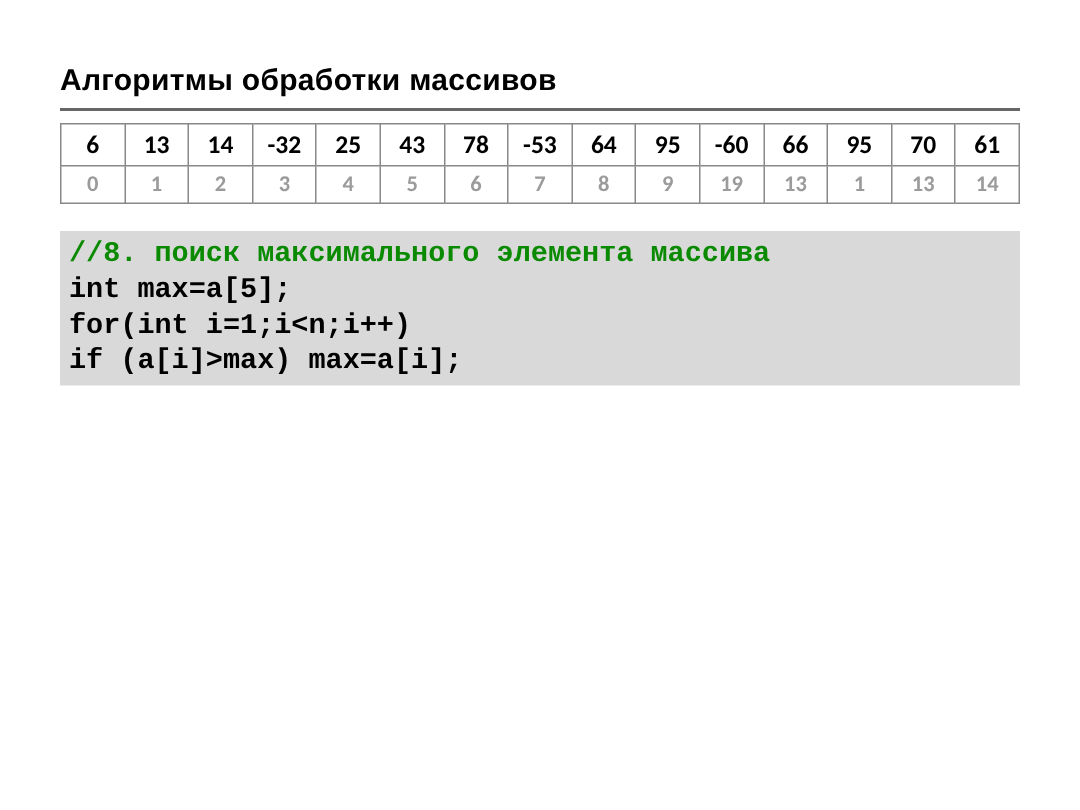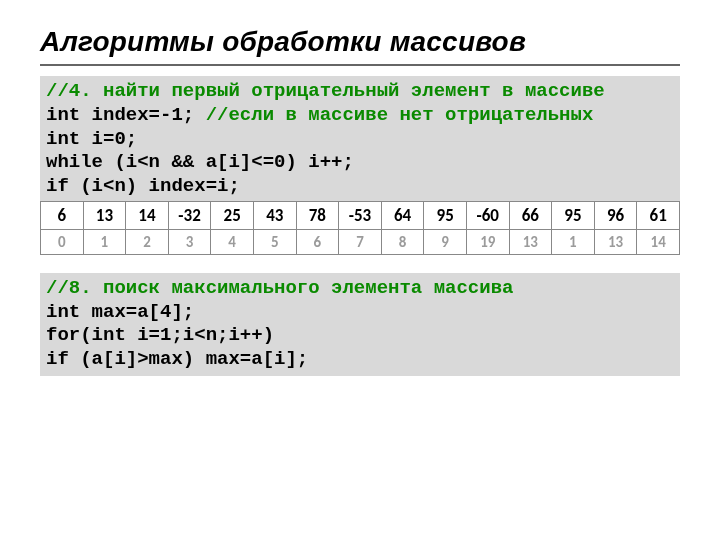--- a/index.html
+++ b/index.html
@@ -9,25 +9,24 @@
     height: 540px;
     background: #fff;
     font-family: Arial, Helvetica, sans-serif;
     color: #000;
   }
   .slide {
     box-sizing: border-box;
     padding: 26px 40px 20px 40px;
   }
   .title {
-    font-size: 28px;
+    font-size: 20px;
     font-weight: bold;
-    margin: 0 0 6px 0;
+    margin: 17px 0 6px 0;
     letter-spacing: 0.2px;
-    font-style: italic;
   }
   .hr {
     border: none;
     border-top: 2px solid #666;
     margin: 0 0 10px 0;
   }
   .codeblk {
     background: #d9d9d9;
     font-family: "Courier New", Courier, monospace;
     font-size: 19px;
@@ -64,44 +63,39 @@
   }
   .gap { height: 18px; }
 </style>
 </head>
 <body>
 
 <div class="slide">
   <h1 class="title">Алгоритмы обработки массивов</h1>
   <hr class="hr">
 
-  <div class="codeblk"><span class="cmt">//4. найти первый отрицательный элемент в массиве</span>
-<span class="code">int index=-1; </span><span class="cmt">//если в массиве нет отрицательных</span>
-<span class="code">int i=0;</span>
-<span class="code">while (i&lt;n &amp;&amp; a[i]&lt;=0) i++;</span>
-<span class="code">if (i&lt;n) index=i;</span></div>
 
   <div class="arr-wrap">
     <table class="arr">
       <tbody>
           <tr class="vals">
         <td>6</td>
         <td>13</td>
         <td>14</td>
         <td>-32</td>
         <td>25</td>
         <td>43</td>
         <td>78</td>
         <td>-53</td>
         <td>64</td>
         <td>95</td>
         <td>-60</td>
         <td>66</td>
         <td>95</td>
-        <td>96</td>
+        <td>70</td>
         <td>61</td>
       </tr>
       <tr class="idx">
         <td>0</td>
         <td>1</td>
         <td>2</td>
         <td>3</td>
         <td>4</td>
         <td>5</td>
         <td>6</td>
@@ -114,17 +108,17 @@
         <td>13</td>
         <td>14</td>
       </tr>
     </tbody>
       </table>
   </div>
 
   <div class="gap"></div>
 
   <div class="codeblk"><span class="cmt">//8. поиск максимального элемента массива</span>
-<span class="code">int max=a[4];</span>
+<span class="code">int max=a[5];</span>
 <span class="code">for(int i=1;i&lt;n;i++)</span>
 <span class="code">if (a[i]&gt;max) max=a[i];</span></div>
 
 </div>
 
 </body></html>

